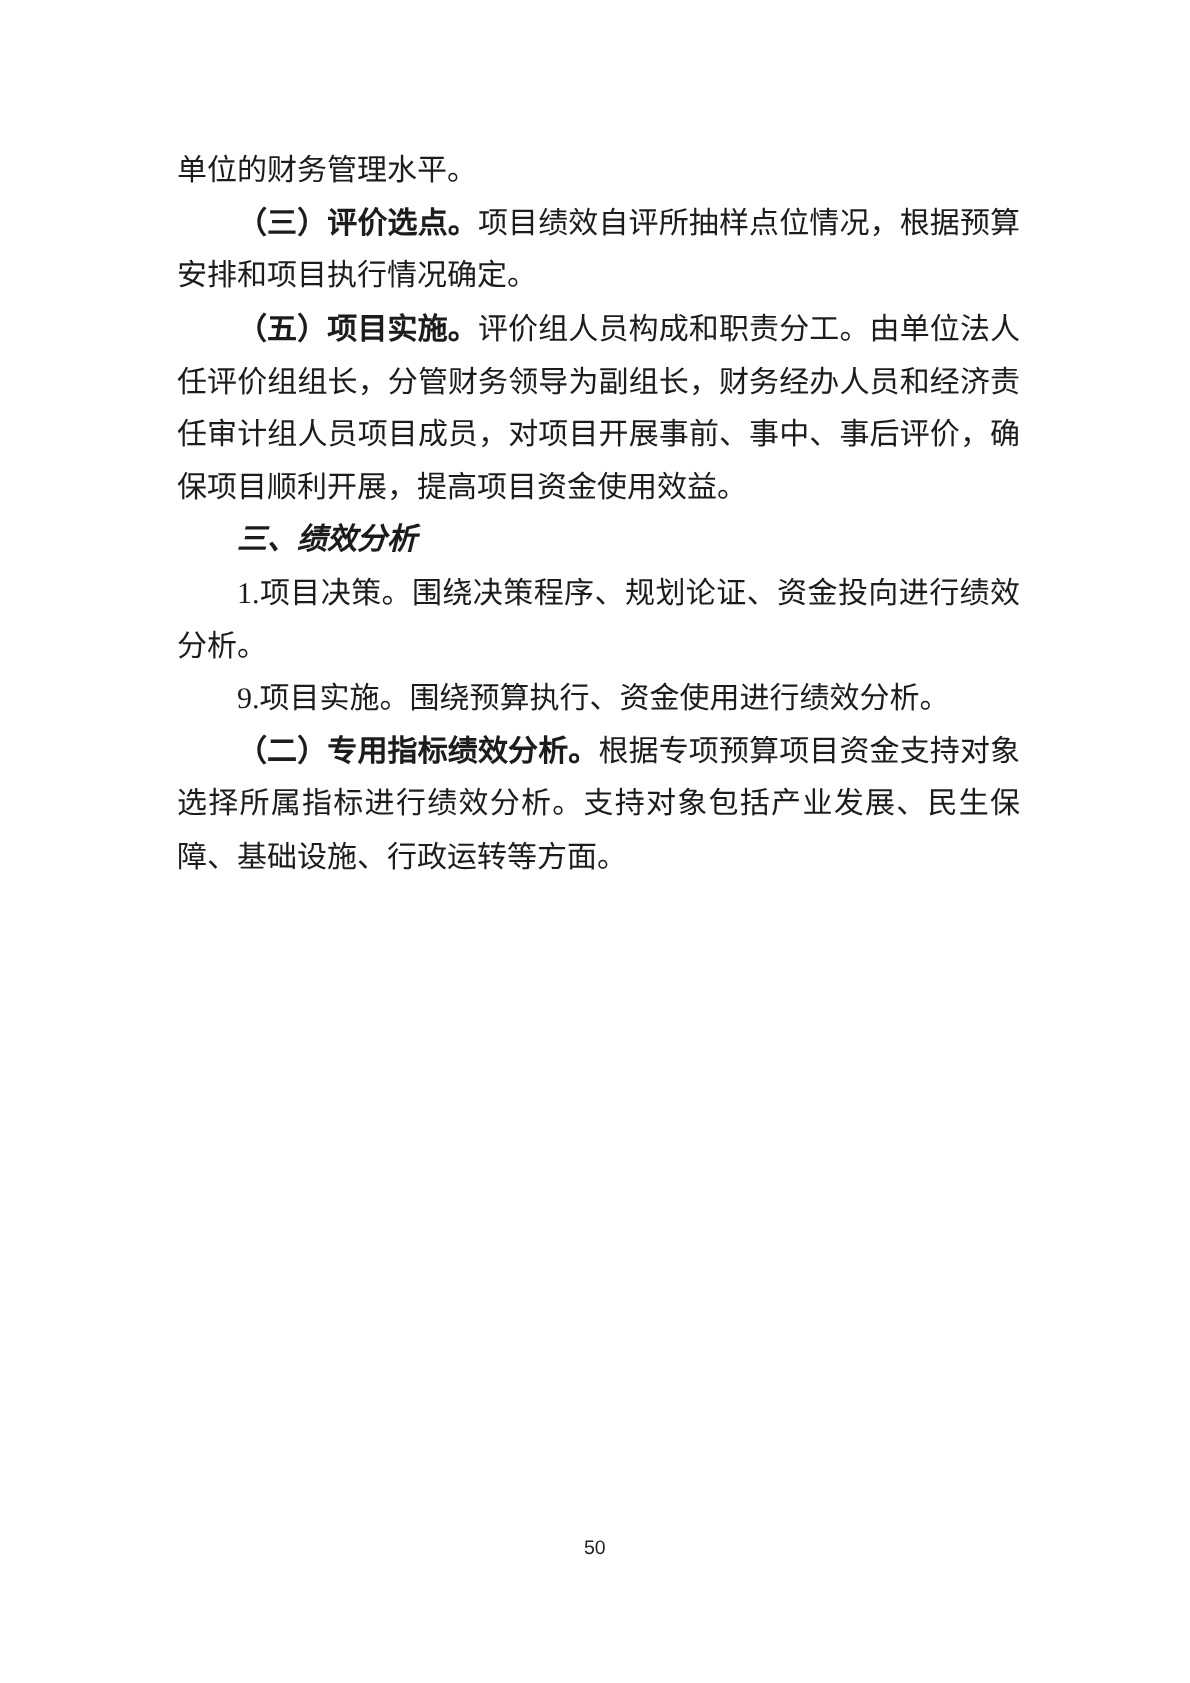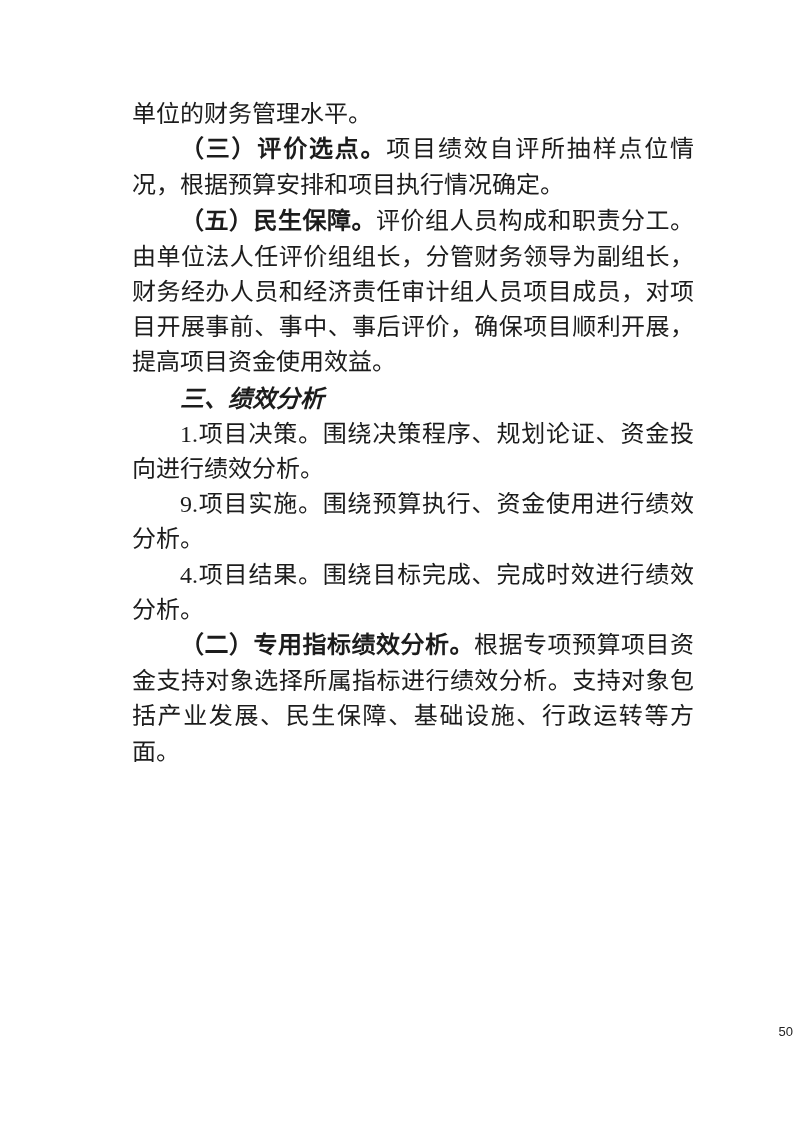--- a/index.html
+++ b/index.html
@@ -15,65 +15,63 @@
     font-family: "Liberation Serif", "DejaVu Serif", serif;
     color: #1c1c1c;
   }
   .page {
     position: absolute;
     inset: 0;
     background: #ffffff;
   }
   .doc-body {
     position: absolute;
-    left: 132px;
+    left: 118px;
     top: 97px;
     width: 562px;
-    font-size: 24px;
+    font-size: 20px;
     line-height: 35.2px;
     text-align: justify;
     letter-spacing: 0;
   }
   .para {
     margin: 0;
     padding: 0;
   }
   .para.indent {
     text-indent: 2em;
   }
   .seg-bold {
     font-weight: bold;
-    font-family: Liberation Mono, monospace;
   }
   .para.heading .seg,
   .para.heading .seg-bold {
     font-weight: bold;
     font-family: "Liberation Sans", "DejaVu Sans", sans-serif;
     font-style: italic;
   }
   .page-number {
     position: absolute;
     top: 1023px;
     left: 0;
     width: 100%;
-    text-align: right;
+    text-align: center;
     font-size: 13px;
     line-height: 18px;
     font-family: "Liberation Sans", "DejaVu Sans", sans-serif;
     color: #222222;
   }
 </style>
 </head>
 <body>
 
 <div class="page">
   <div class="doc-body">
       <p class="para"><span class="seg">单位的财务管理水平。</span></p>
       <p class="para indent"><span class="seg seg-bold">（三）评价选点。</span><span class="seg">项目绩效自评所抽样点位情况，根据预算安排和项目执行情况确定。</span></p>
-      <p class="para indent"><span class="seg seg-bold">（五）民生保障。</span><span class="seg">评价组人员构成和职责分工。由单位法人任评价组组长，分管财务领导为副组长，财务经办人员和经济责任审计组人员项目成员，对项目开展事前、事中、事后评价，确保项目顺利开展，提高项目资金使用效益。</span></p>
+      <p class="para indent"><span class="seg seg-bold">（五）项目实施。</span><span class="seg">评价组人员构成和职责分工。由单位法人任评价组组长，分管财务领导为副组长，财务经办人员和经济责任审计组人员项目成员，对项目开展事前、事中、事后评价，确保项目顺利开展，提高项目资金使用效益。</span></p>
       <p class="para indent heading"><span class="seg seg-bold">三、绩效分析</span></p>
       <p class="para indent"><span class="seg">1.项目决策。围绕决策程序、规划论证、资金投向进行绩效分析。</span></p>
       <p class="para indent"><span class="seg">9.项目实施。围绕预算执行、资金使用进行绩效分析。</span></p>
-      <p class="para indent"><span class="seg">4.项目结果。围绕目标完成、完成时效进行绩效分析。</span></p>
       <p class="para indent"><span class="seg seg-bold">（二）专用指标绩效分析。</span><span class="seg">根据专项预算项目资金支持对象选择所属指标进行绩效分析。支持对象包括产业发展、民生保障、基础设施、行政运转等方面。</span></p>
     </div>
   <div class="page-number">50</div>
 </div>
 
 </body></html>

